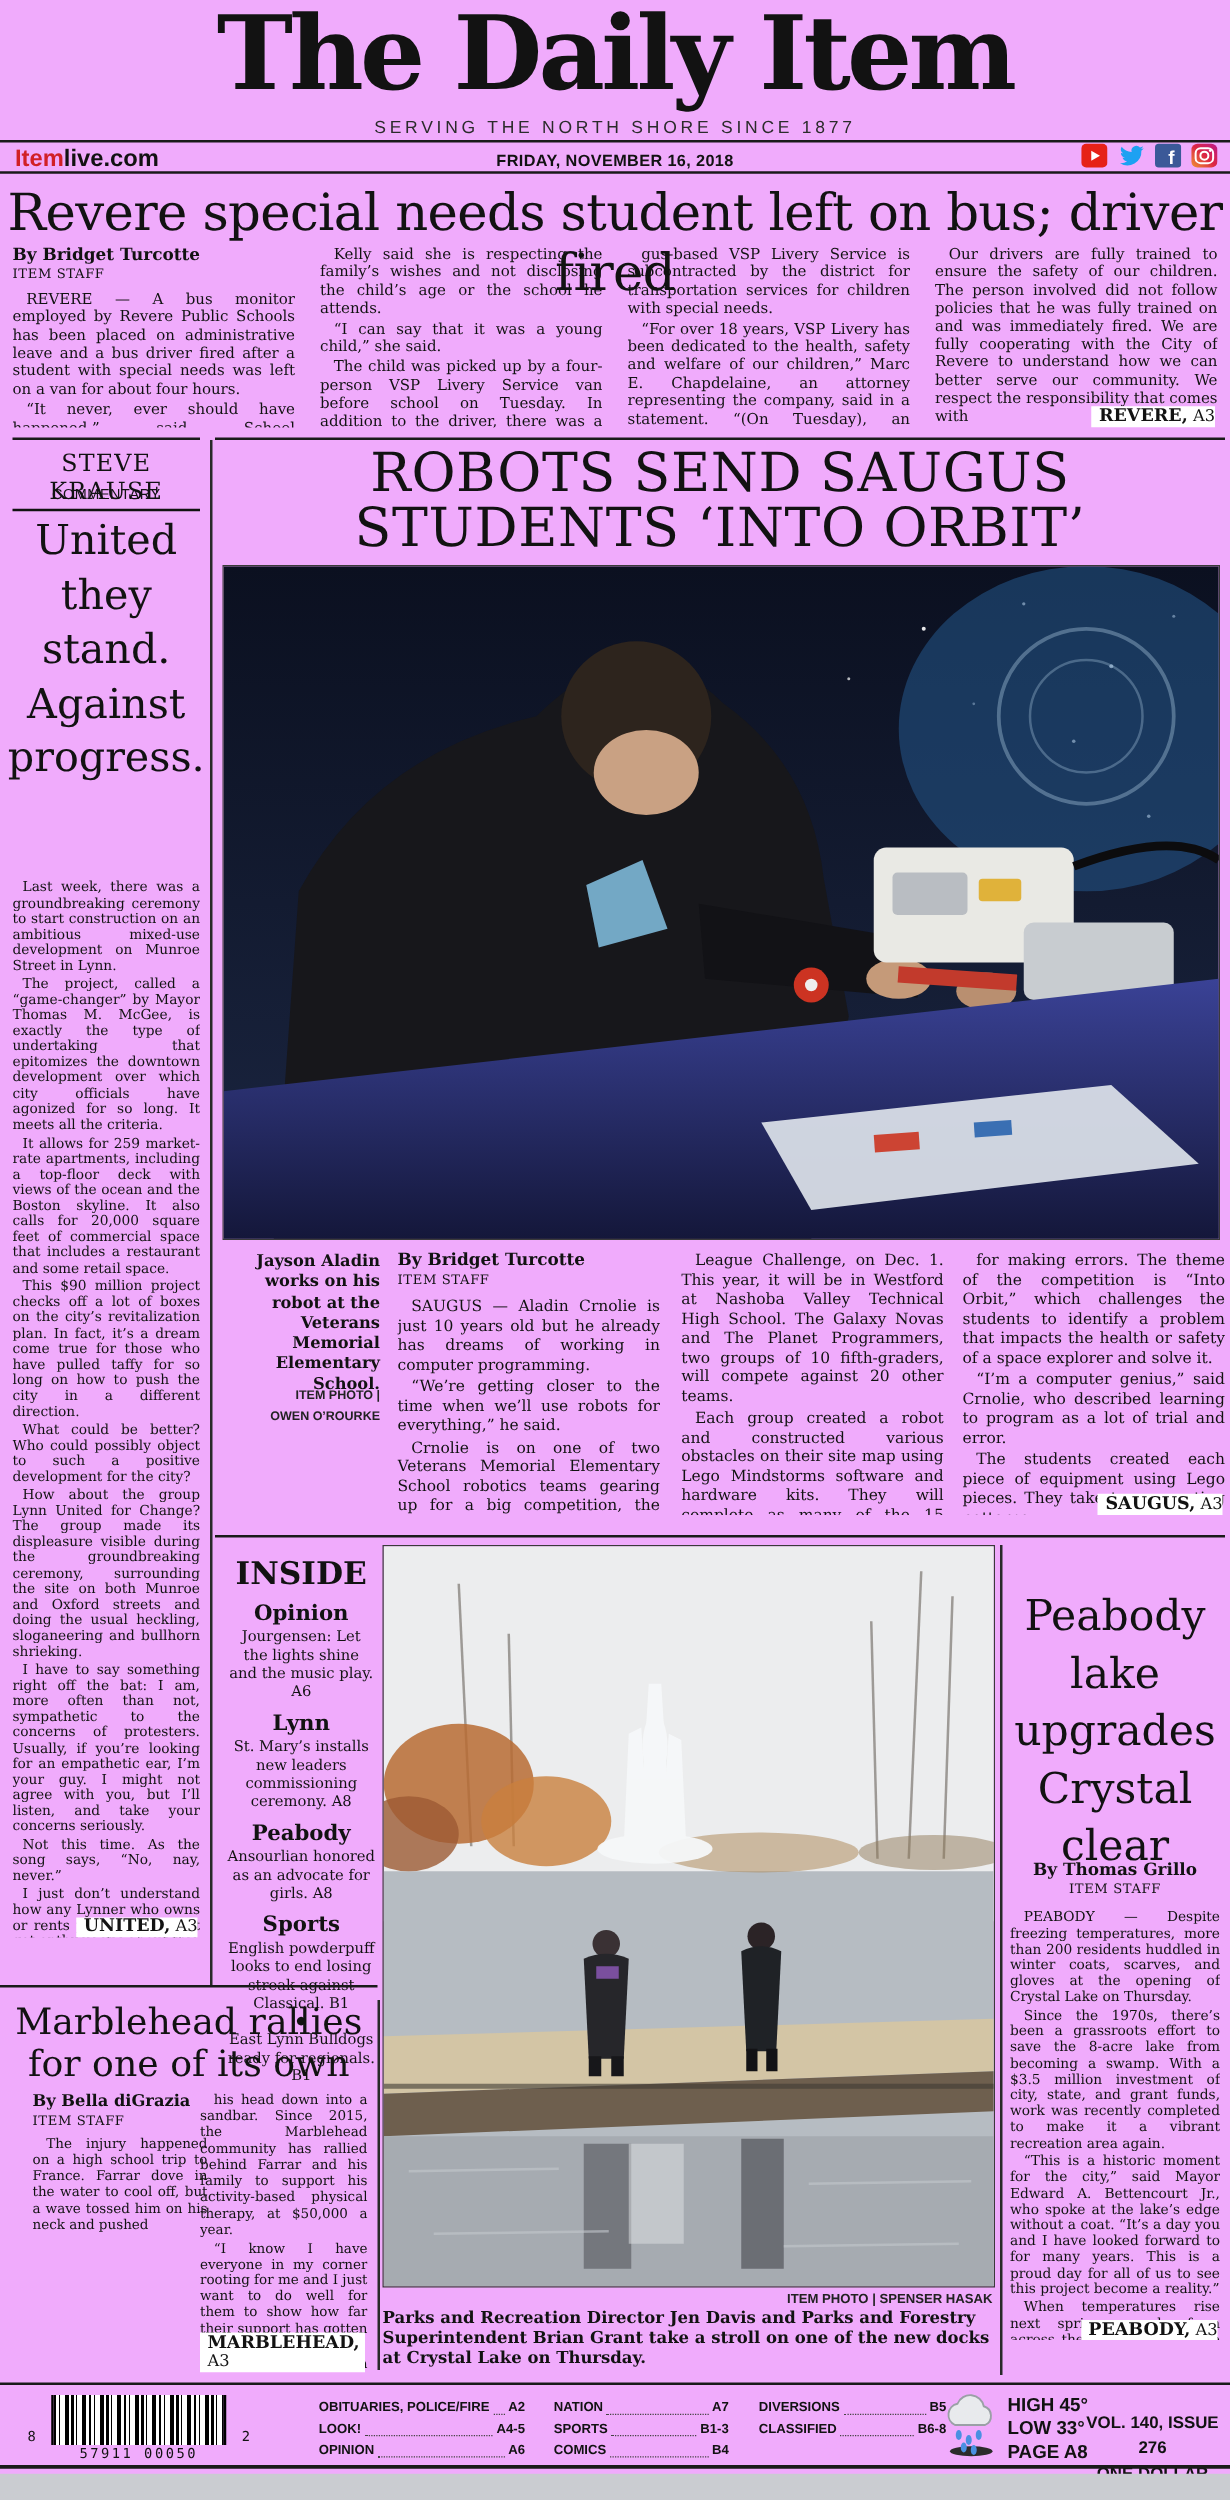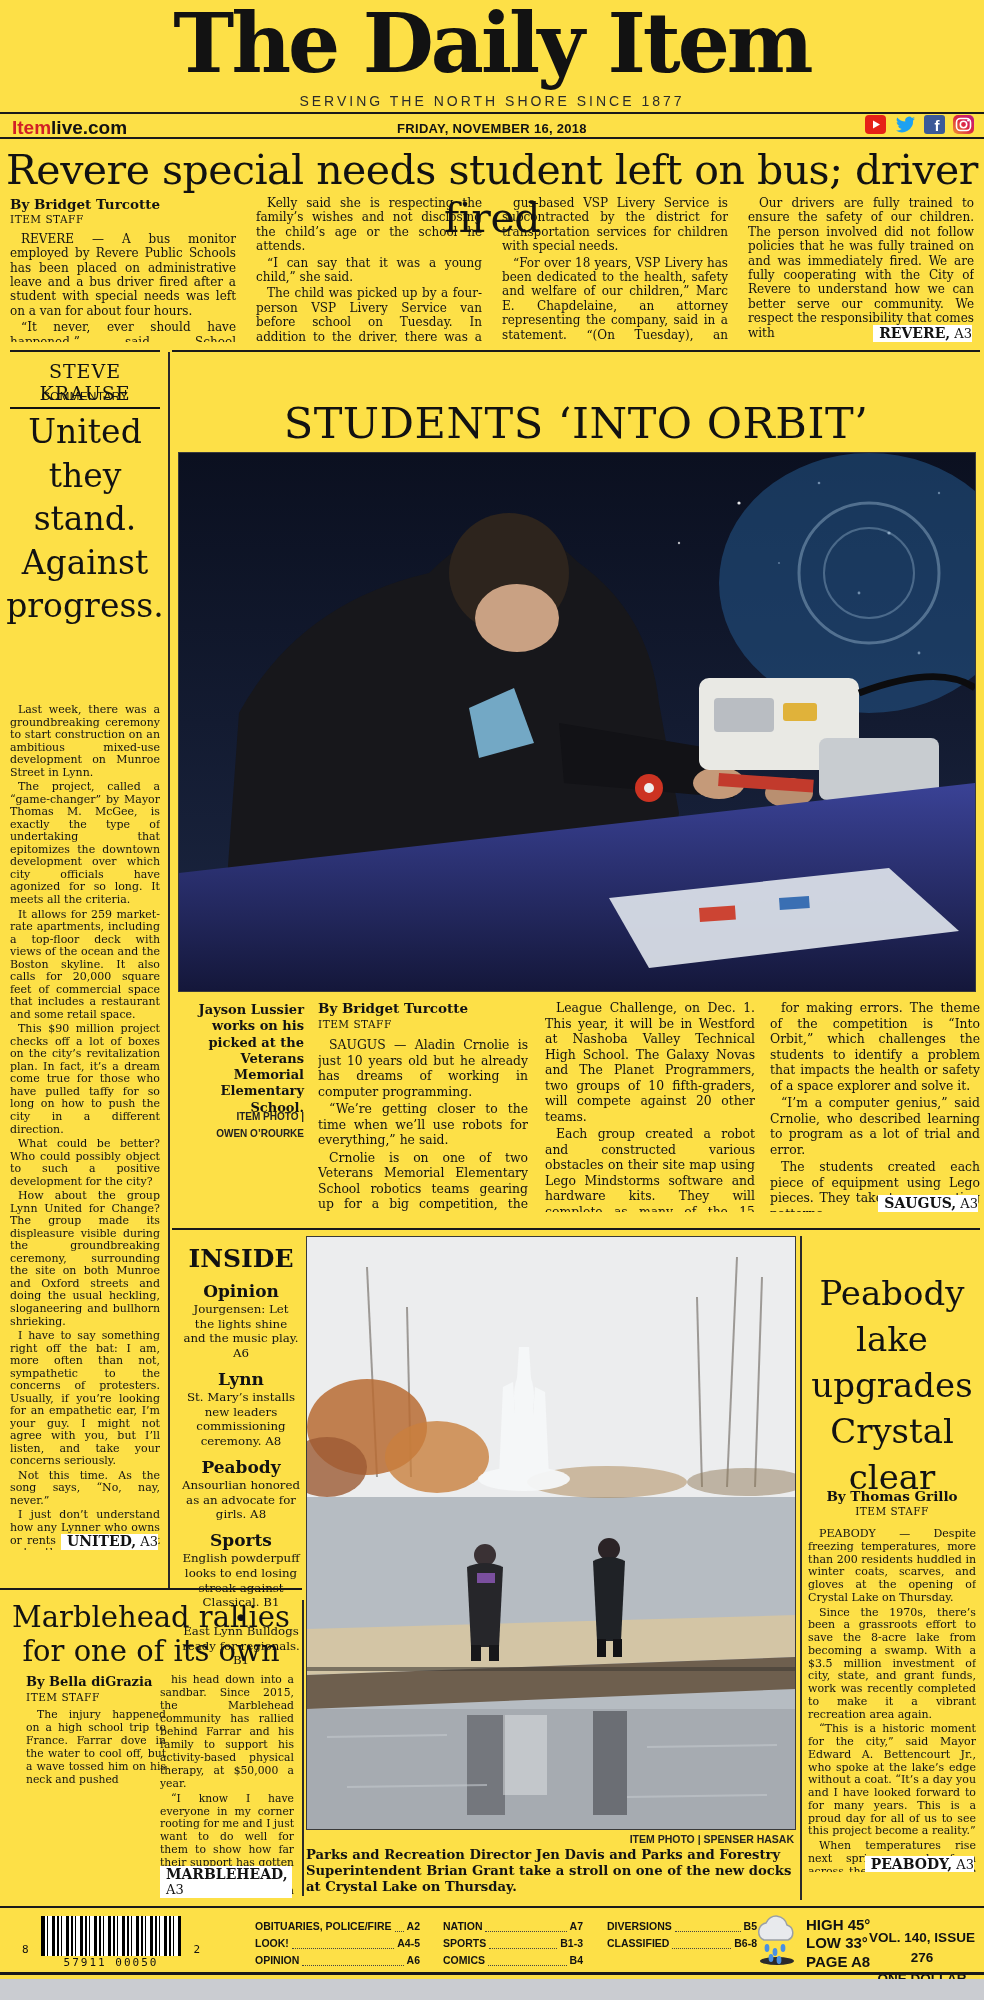--- a/index.html
+++ b/index.html
@@ -1,16 +1,16 @@
 <!DOCTYPE html>
 <html><head>
 <meta charset="utf-8">
 <style>
   html,body{margin:0;padding:0;background:#9a9aa0;}
-  #page{position:relative;width:984px;height:2000px;background:#fde047;margin:0 auto;
+  #page{position:relative;width:984px;height:2000px;background:#f0abfc;margin:0 auto;
         font-family:"DejaVu Serif",serif;color:#121212;overflow:hidden;}
   .abs{position:absolute;}
   .sans{font-family:"Liberation Sans",sans-serif;}
   .rule{background:#1a1a1a;}
   
   .mast-title{top:0;left:0;width:984px;text-align:center;font-size:82px;font-weight:bold;
               letter-spacing:-3px;line-height:1.05;}
   .mast-tagline{top:93px;left:0;width:984px;text-align:center;font-family:"Liberation Sans",sans-serif;
                 font-size:14px;letter-spacing:3px;color:#2b2b2b;}
   .datebar-site{top:117px;left:12px;font-size:19px;font-weight:bold;font-family:"Liberation Sans",sans-serif;}
@@ -158,20 +158,21 @@
     <p>It allows for 259 market-rate apartments, including a top-floor deck with views of the ocean and the Boston skyline. It also calls for 20,000 square feet of commercial space that includes a restaurant and some retail space.</p>
     <p>This $90 million project checks off a lot of boxes on the city’s revitalization plan. In fact, it’s a dream come true for those who have pulled taffy for so long on how to push the city in a different direction.</p>
     <p>What could be better? Who could possibly object to such a positive development for the city?</p>
     <p>How about the group Lynn United for Change? The group made its displeasure visible during the groundbreaking ceremony, surrounding the site on both Munroe and Oxford streets and doing the usual heckling, sloganeering and bullhorn shrieking.</p>
     <p>I have to say something right off the bat: I am, more often than not, sympathetic to the concerns of protesters. Usually, if you’re looking for an empathetic ear, I’m your guy. I might not agree with you, but I’ll listen, and take your concerns seriously.</p>
     <p>Not this time. As the song says, “No, nay, never.”</p>
     <p>I just don’t understand how any Lynner who owns or rents property couldn’t get enthusiastic about this</p>
     <div class="jump"><b>UNITED,</b> <span>A3</span></div>
   </div>
 
+  <div class="abs robots-h" style="top:358px;">ROBOTS SEND SAUGUS</div>
   <div class="abs robots-h" style="top:402px;">STUDENTS ‘INTO ORBIT’</div>
 
   <div class="abs photo-frame" style="top:452px;left:178px;width:798px;height:540px;">
     <svg width="796" height="538" viewBox="0 0 796 538">
       <defs>
         <linearGradient id="night" x1="0" y1="0" x2="0" y2="1">
             <stop offset="0" stop-color="#0b1020"></stop>
             <stop offset="1" stop-color="#1b2642"></stop>
           </linearGradient>
         <linearGradient id="table" x1="0" y1="0" x2="0" y2="1">
@@ -211,21 +212,21 @@
         <circle cx="676" cy="398" r="9" fill="#555"></circle>
       <circle cx="734" cy="398" r="15" fill="#151515"></circle>
       <path d="M680 240 Q760 210 796 235" stroke="#0c0c0e" stroke-width="7" fill="none"></path>
       <polygon points="0,420 796,330 796,538 0,538" fill="url(#table)"></polygon>
       <polygon points="430,445 710,415 780,478 470,515" fill="#dde3ea" opacity=".92"></polygon>
       <rect x="520" y="455" width="36" height="14" fill="#cc4433" transform="rotate(-4 520 455)"></rect>
       <rect x="600" y="445" width="30" height="12" fill="#3a6fb3" transform="rotate(-4 600 445)"></rect>
     </svg>
   </div>
 
-  <div class="abs robo-caption">Jayson Lussier works on his picked at the Veterans Memorial Elementary School.</div>
+  <div class="abs robo-caption">Jayson Aladin works on his robot at the Veterans Memorial Elementary School.</div>
   <div class="abs robo-credit">
     <div>ITEM PHOTO |</div>
       <div>OWEN O’ROURKE</div>
   </div>
   <div class="col robo-col" style="left:318px;">
     <p class="byline">By Bridget Turcotte</p>
     <p class="org">ITEM STAFF</p>
     <p>SAUGUS — Aladin Crnolie is just 10 years old but he already has dreams of working in computer programming.</p>
     <p>“We’re getting closer to the time when we’ll use robots for everything,” he said.</p>
     <p>Crnolie is on one of two Veterans Memorial Elementary School robotics teams gearing up for a big competition, the FIRST Lego</p>

